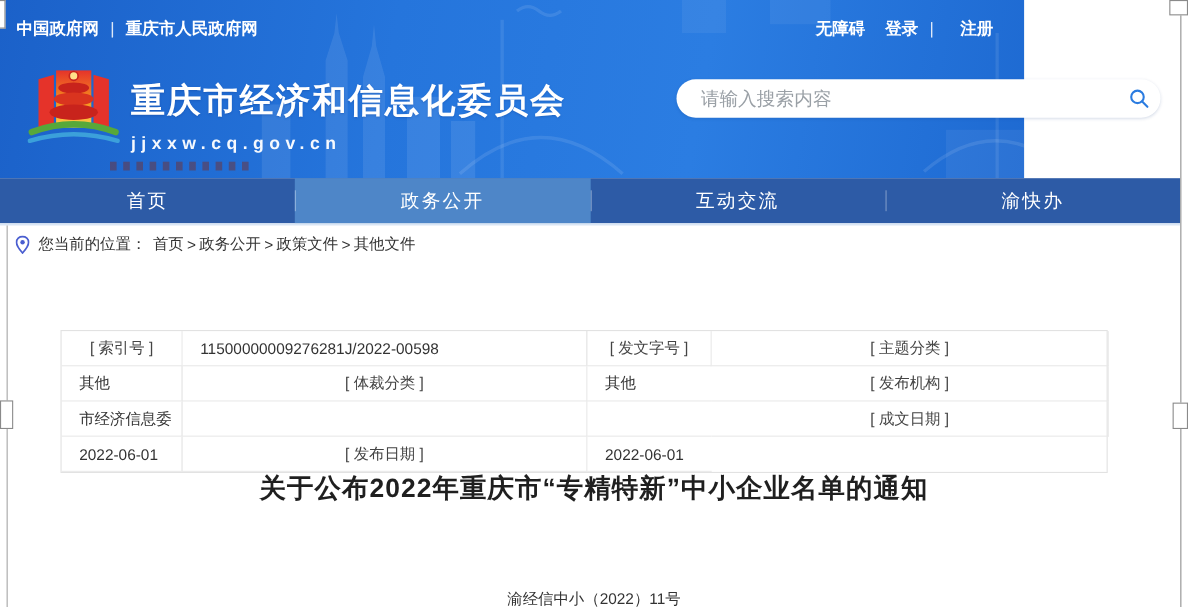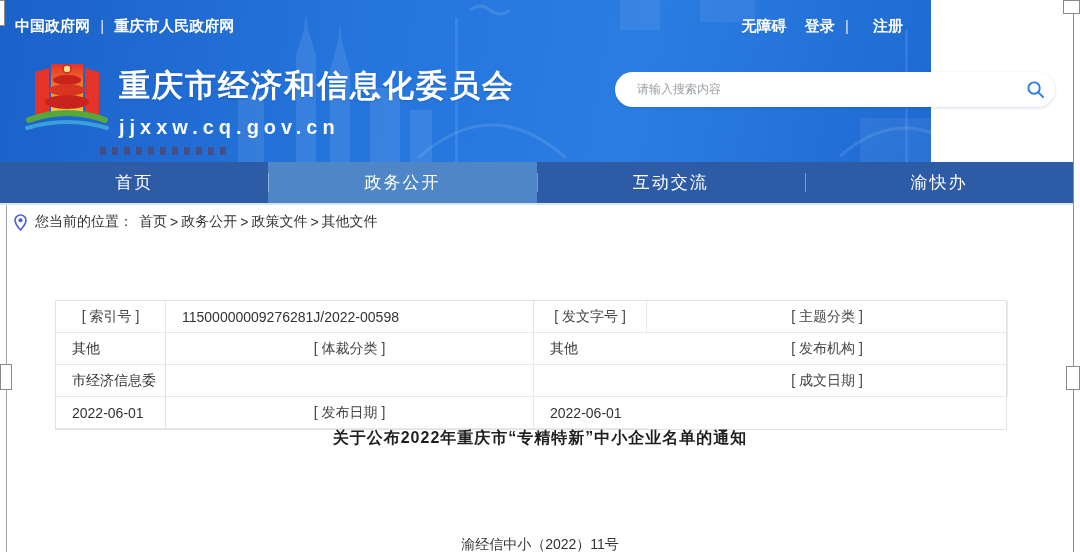--- a/index.html
+++ b/index.html
@@ -12,31 +12,31 @@
     background:linear-gradient(100deg,#1b61c9 0%,#2575dc 38%,#2b7de2 68%,#1e6ad2 100%); }
   .banner-decor { position:absolute; left:0; top:0; width:1073px; height:162px; pointer-events:none; }
 
   .topbar { position:absolute; left:15px; right:28px; top:17px; display:flex; justify-content:space-between;
     color:#ffffff; font-size:15px; font-weight:600; }
   .topbar a { color:#ffffff; text-decoration:none; cursor:pointer; }
   .tb-left span, .tb-right span { margin:0 6px; }
   .tb-sep { opacity:.85; font-weight:400; }
   .tb-right a { margin-left:14px; }
 
-  .brand { position:absolute; left:25px; top:56px; display:flex; align-items:center; cursor:pointer; }
+  .brand { position:absolute; left:25px; top:56px; display:flex; align-items:flex-end; cursor:pointer; }
   .logo { width:84px; height:84px; margin-right:10px; }
   .brand-text { padding-top:8px; }
   .site-name { color:#ffffff; font-size:31px; font-weight:bold; letter-spacing:2px;
     text-shadow:0 1px 2px rgba(0,40,120,.25); white-space:nowrap; }
-  .site-url { margin-top:9px; color:rgba(255,255,255,.96); font-size:20px; font-weight:600; letter-spacing:5px; }
+  .site-url { margin-top:9px; color:rgba(255,255,255,.96); font-size:16px; font-weight:600; letter-spacing:5px; }
 
   .search { position:absolute; left:615px; top:72px; width:440px; height:35px; background:#ffffff;
     border-radius:18px; display:flex; align-items:center; box-shadow:0 1px 3px rgba(10,50,120,.18); }
   .search input { flex:1; border:none; outline:none; background:transparent; padding:0 10px 0 22px;
-    font-size:12px; color:#333; font-family:Liberation Mono, monospace; }
+    font-size:17px; color:#333; font-family:Liberation Sans, sans-serif; }
   .search input::placeholder { color:#9aa0a6; }
   .search-btn { width:40px; height:35px; display:flex; align-items:center; justify-content:center;
     background:transparent; border:none; cursor:pointer; }
 
   
   .nav { position:absolute; left:0; top:162px; width:1073px; height:41px; background:#2d5ba6;
     display:flex; align-items:stretch; }
   .nav-tab { flex:1; display:flex; align-items:center; justify-content:center; color:#ffffff;
     font-size:17px; letter-spacing:2px; cursor:pointer; position:relative; }
   .nav-tab.active { background:#4e86c8; }
@@ -56,21 +56,21 @@
   .meta { position:absolute; left:55px; top:270px; width:952px;
     display:grid; grid-template-columns:110px 368px 113px 361px;
     border:1px solid #e2e2e2; background:#fff; font-size:14px; color:#333;margin-top:30px; }
   .meta .cell { height:32px; display:flex; align-items:center; border-bottom:1px solid #e9e9e9; }
   .meta .cell.lab { justify-content:center; border-right:1px solid #e9e9e9; color:#444; }
   .meta .cell.val { padding-left:16px; }
   .meta .cell.val.v1 { border-right:1px solid #e2e2e2; }
 
   
   .doc-title { position:absolute; left:40px; width:1000px; top:428px; text-align:center;
-    font-size:16px; font-weight:bold; color:#1f1f1f; letter-spacing:1px; }
+    font-size:24px; font-weight:bold; color:#1f1f1f; letter-spacing:1px; }
   .doc-number { position:absolute; left:40px; width:1000px; top:536px; text-align:center;
     font-size:14px; color:#333; }
 
   
   .right-strip { position:absolute; left:1073px; top:0; width:7px; height:552px; background:#ffffff;
     border-left:1px solid #8f8f8f; }
   .left-line { position:absolute; left:6px; top:205px; width:1px; height:347px; background:#a5a5a5; }
   .handle { position:absolute; background:#ffffff; border:1px solid #8a8a8a; }
   .h-left { left:0; top:364px; width:12px; height:26px; }
   .h-right { left:1066px; top:366px; width:14px; height:24px; }

